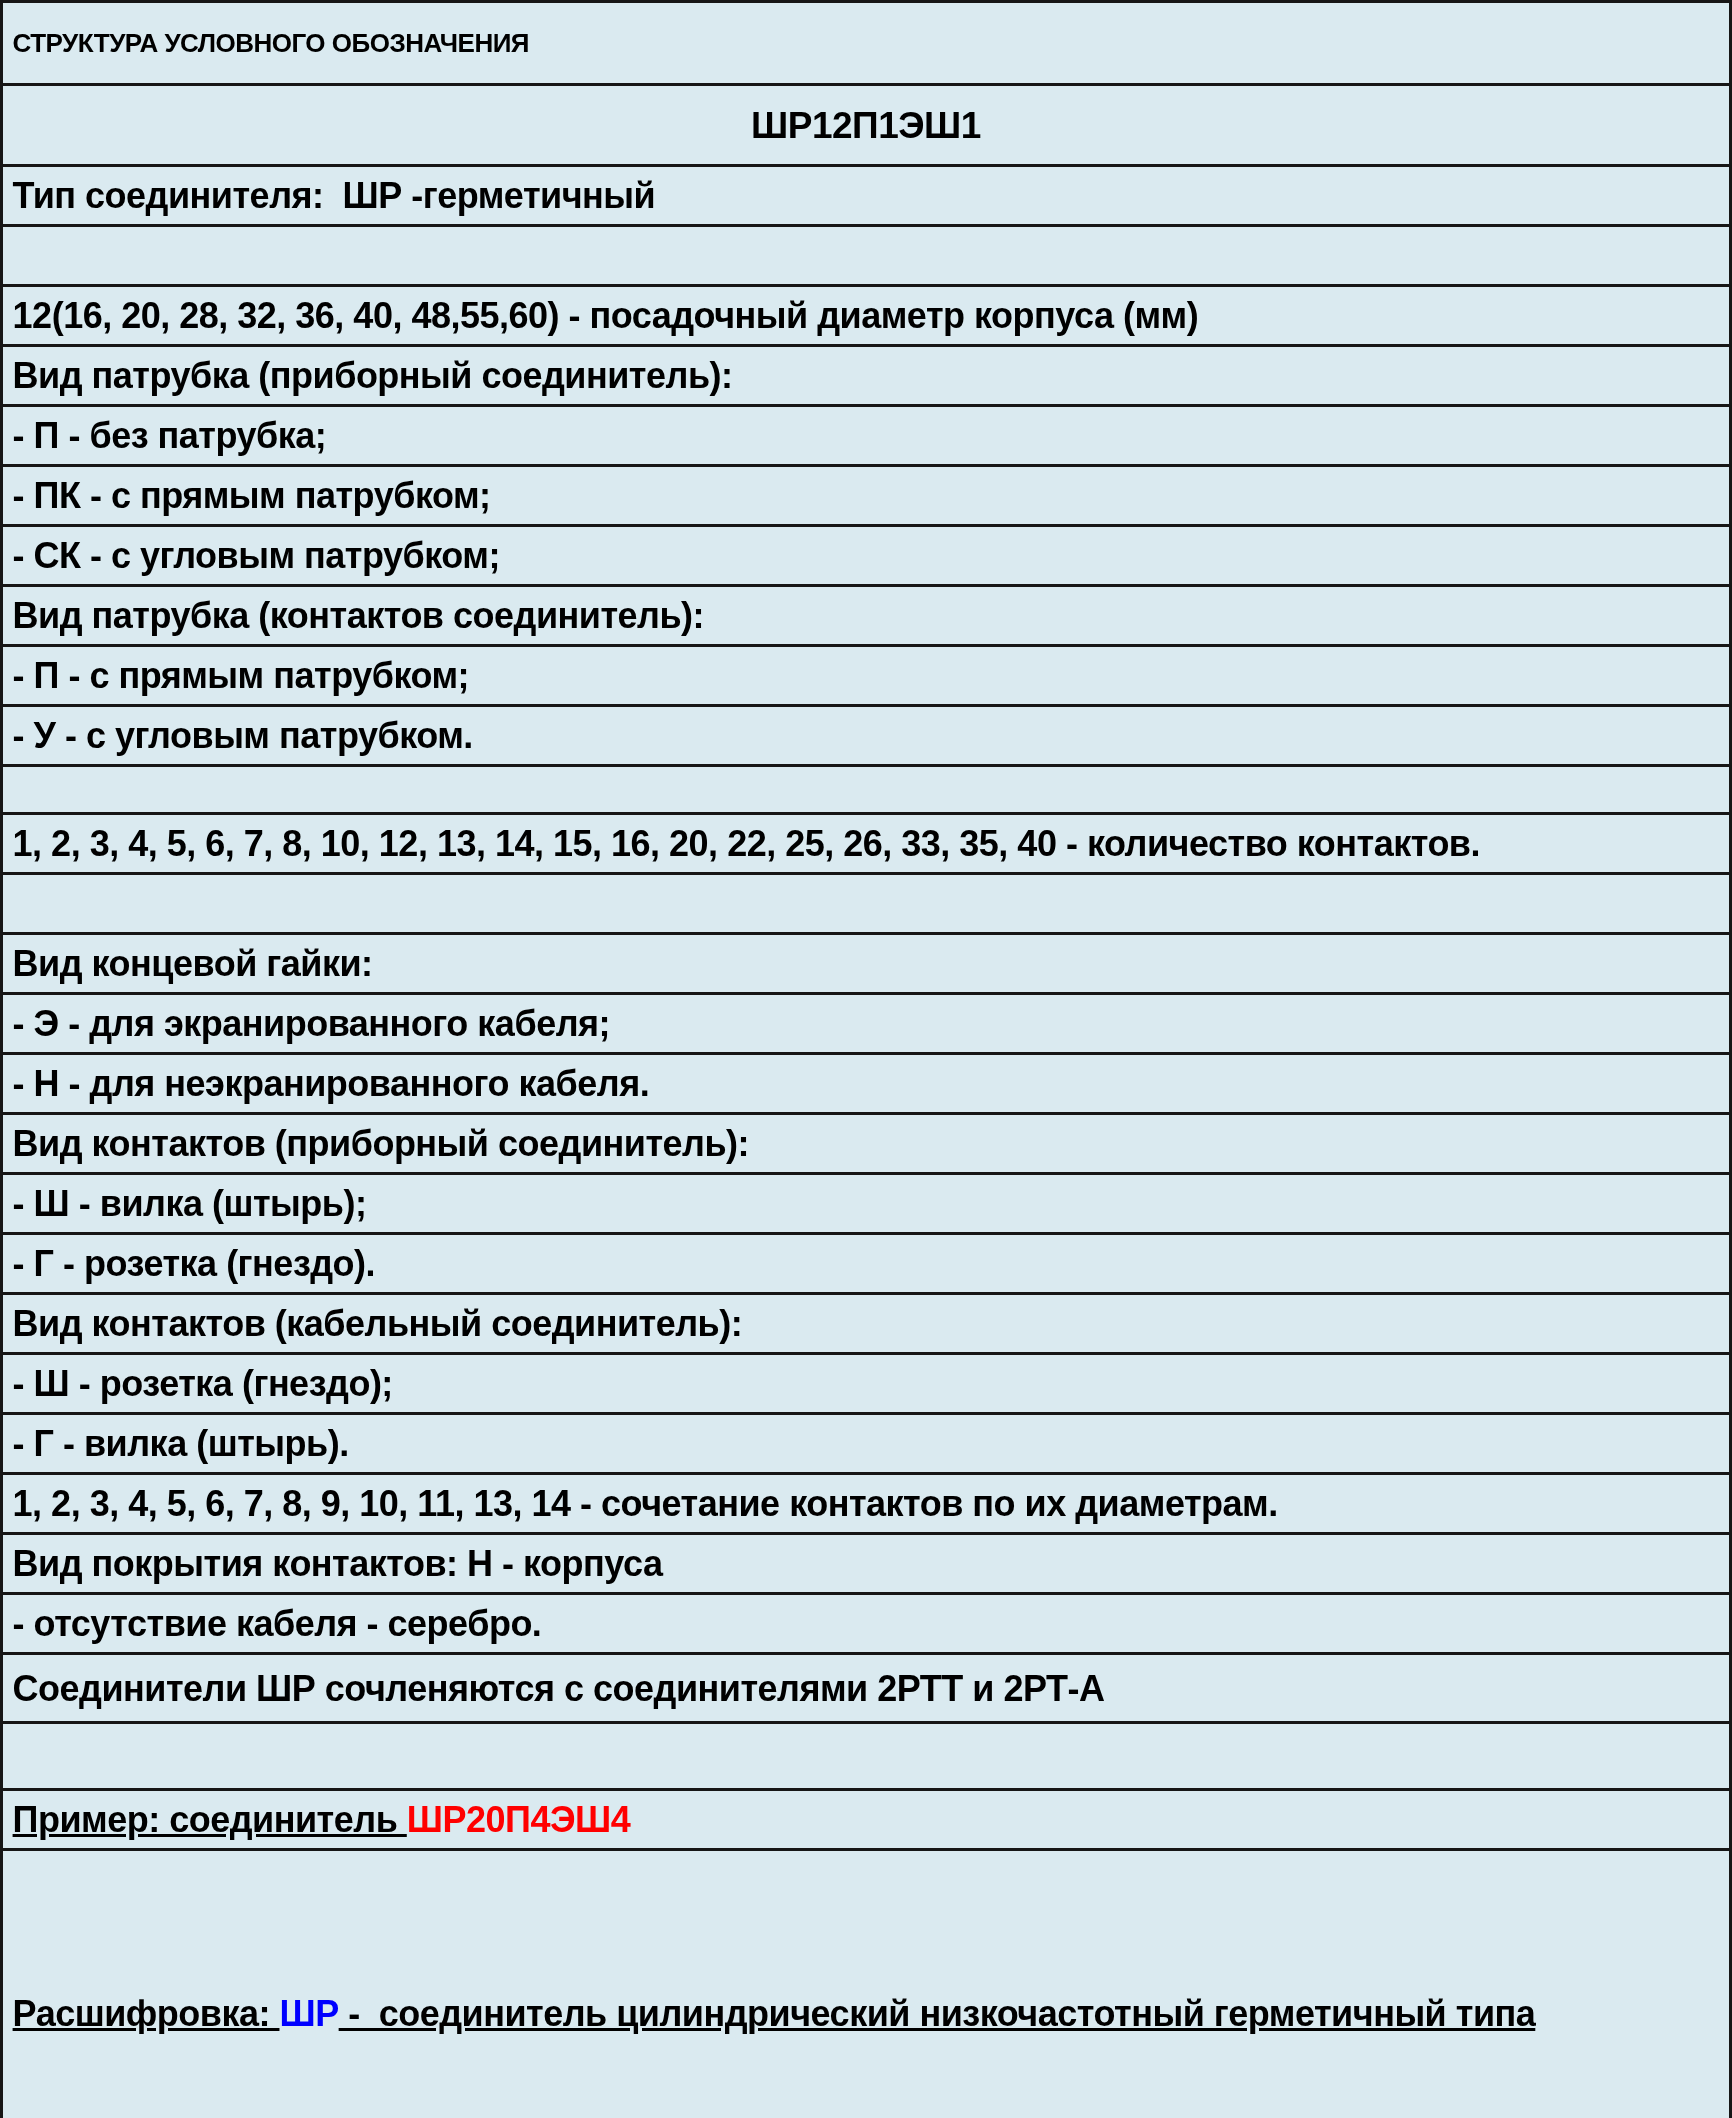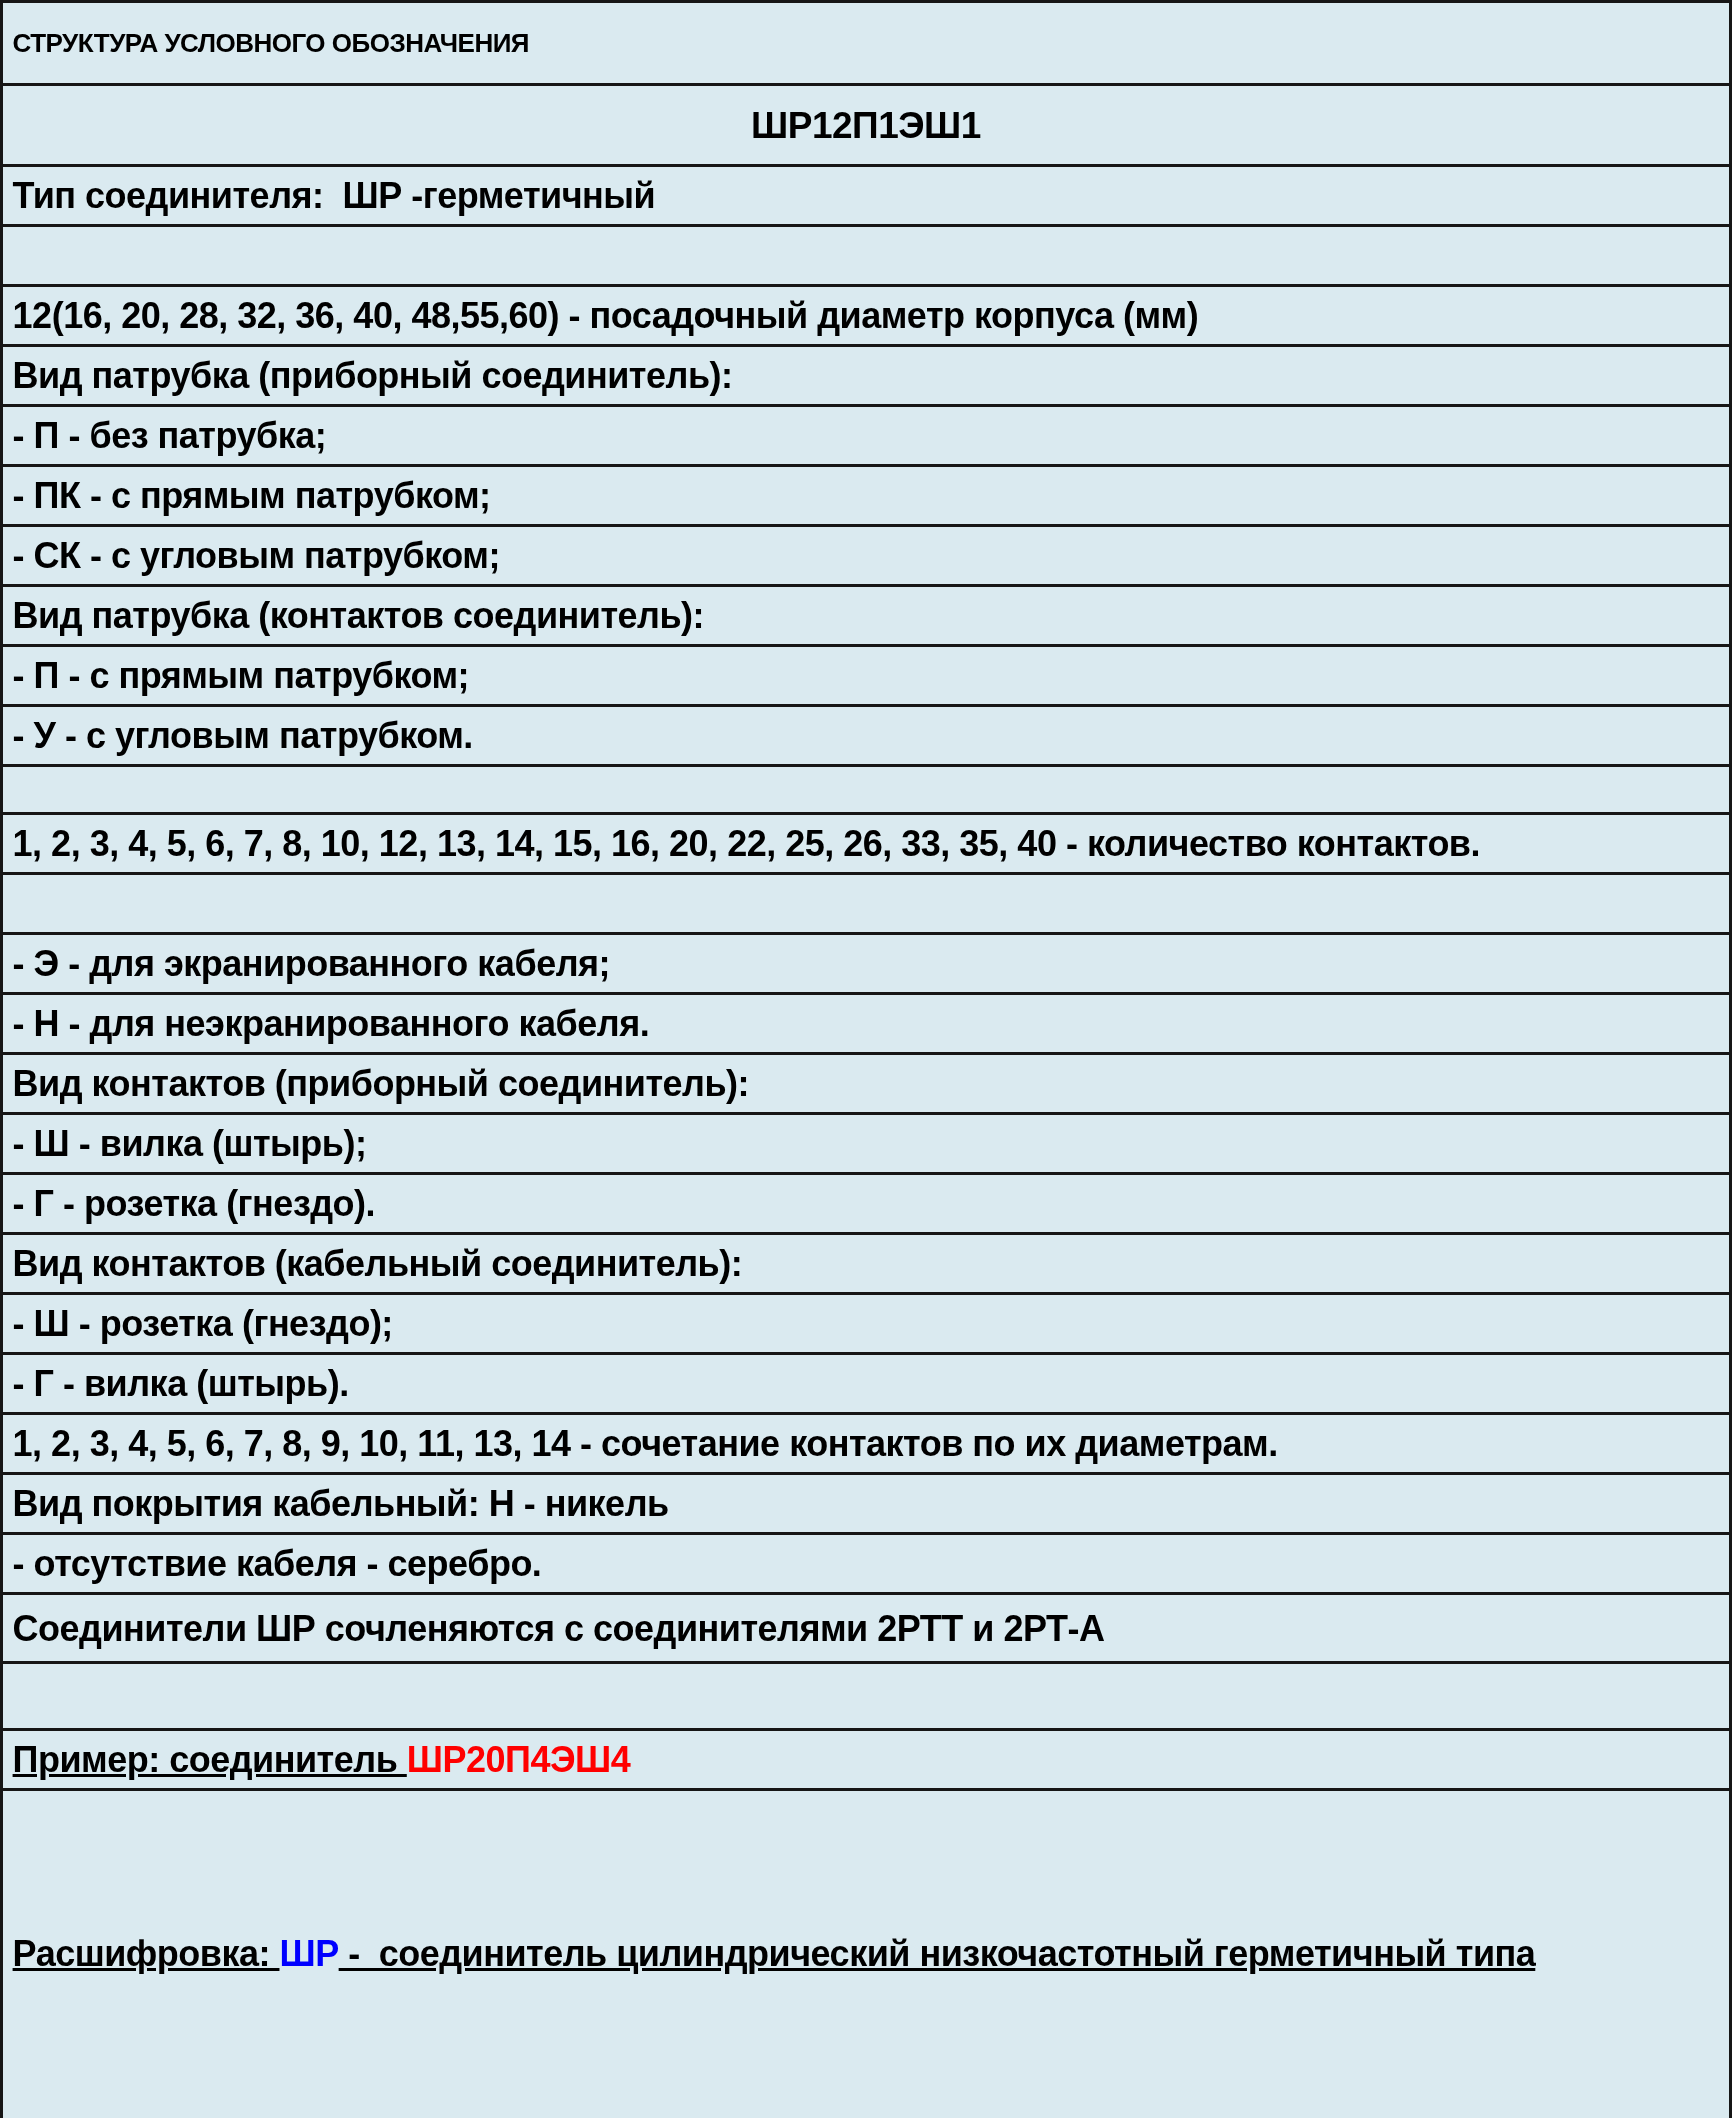--- a/index.html
+++ b/index.html
@@ -81,20 +81,23 @@
   </div>
 
   <div class="r h-50"></div>
 
   <div class="r">
     <span>1, 2, 3, 4, 5, 6, 7, 8, 10, 12, 13, 14, 15, 16, 20, 22, 25, 26, 33, 35, 40 - количество контактов.</span>
   </div>
 
   <div class="r"></div>
 
+  <div class="r">
+    <span>Вид концевой гайки:</span>
+  </div>
 
   <div class="r">
     <span>- Э - для экранированного кабеля;</span>
   </div>
 
   <div class="r">
     <span>- Н - для неэкранированного кабеля.</span>
   </div>
 
   <div class="r">
@@ -119,21 +122,21 @@
 
   <div class="r">
     <span>- Г - вилка (штырь).</span>
   </div>
 
   <div class="r">
     <span>1, 2, 3, 4, 5, 6, 7, 8, 9, 10, 11, 13, 14 - сочетание контактов по их диаметрам.</span>
   </div>
 
   <div class="r">
-    <span>Вид покрытия кабельный: Н - никель</span>
+    <span>Вид покрытия контактов: Н - корпуса</span>
   </div>
 
   <div class="r">
     <span>- отсутствие кабеля - серебро.</span>
   </div>
 
   <div class="r h-72">
     <span>Соединители ШР сочленяются с соединителями 2РТТ и 2РТ-А</span>
   </div>
 

